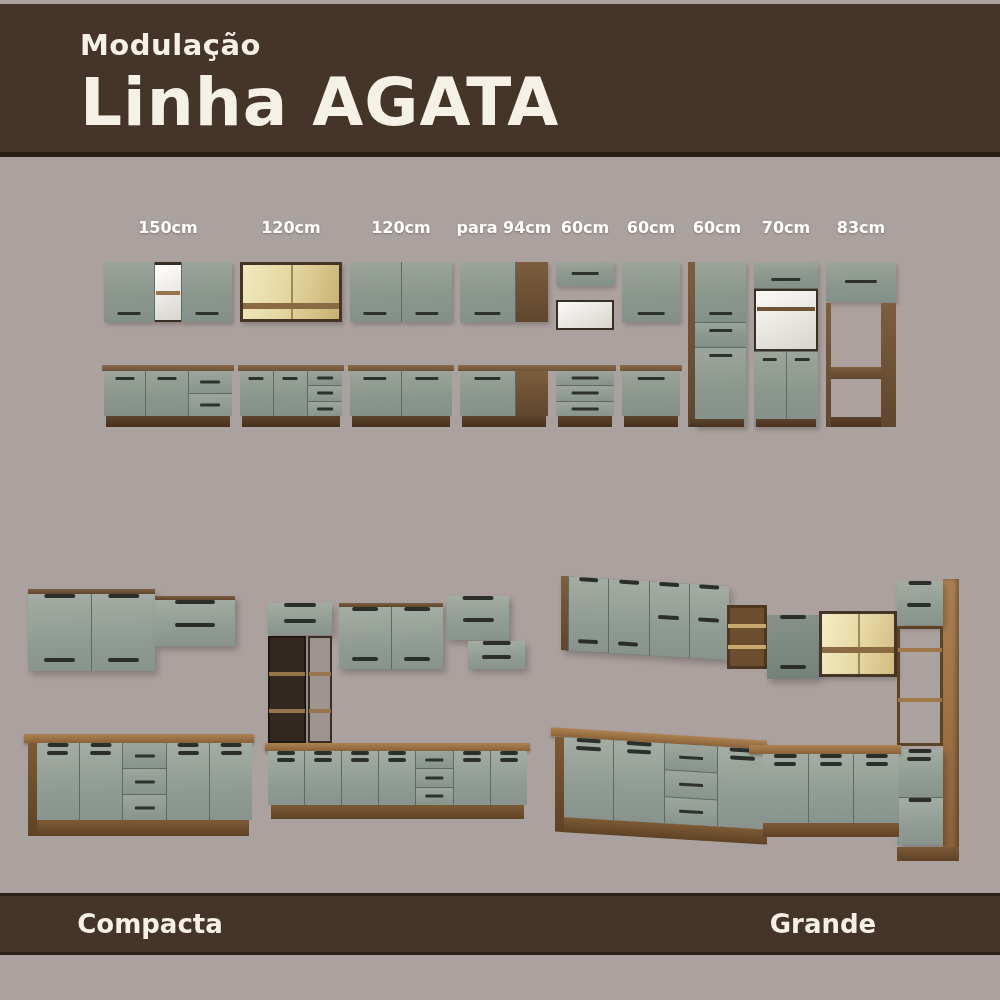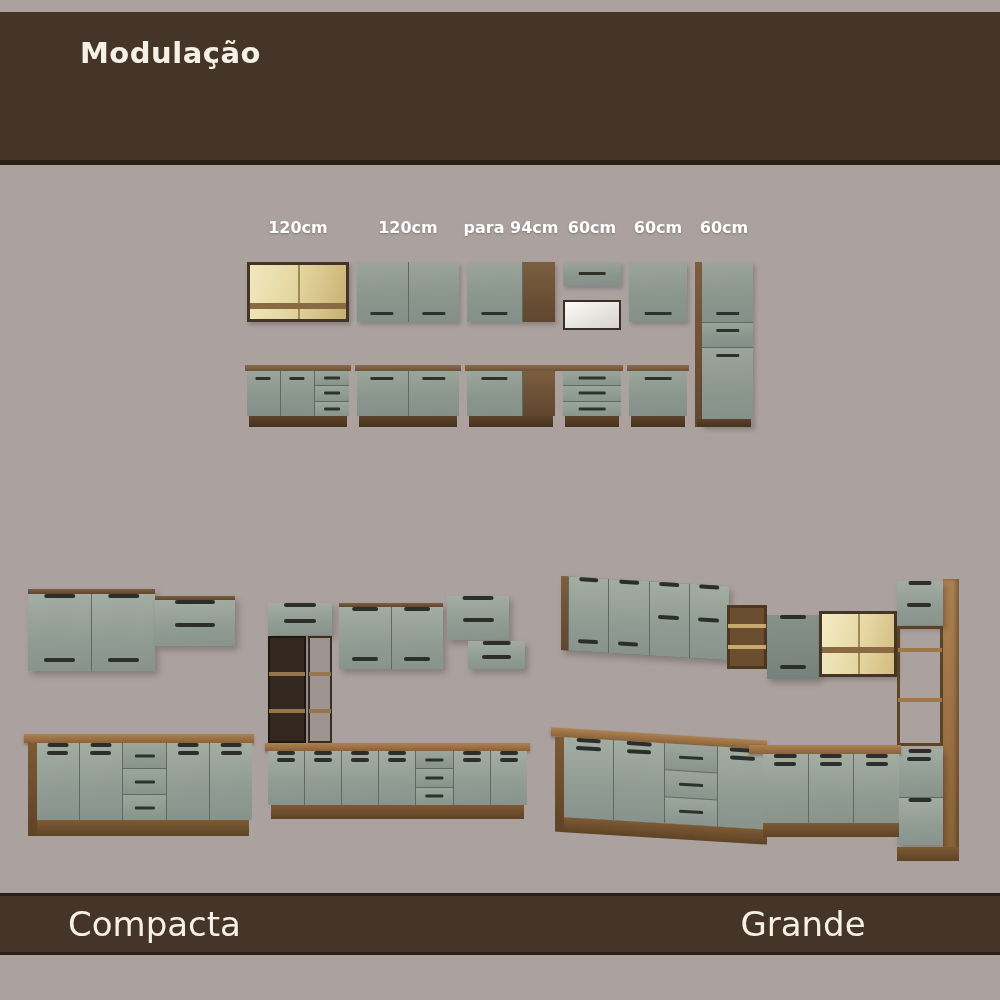--- a/index.html
+++ b/index.html
@@ -1,30 +1,30 @@
 <!DOCTYPE html>
 <html><head>
 <meta charset="utf-8">
 <style>
   html,body{margin:0;padding:0;background:#8e8884;}
   .page{position:relative;width:1000px;height:1000px;background:#aba19e;overflow:hidden;
         font-family:"DejaVu Sans","Liberation Sans",sans-serif;}
 
   
   .band{position:absolute;left:0;right:0;background:#453528;color:#f6f1e6;}
-  .header{top:12px;height:153px;border-bottom:5px solid #2b1f17;box-sizing:border-box;
+  .header{top:4px;height:153px;border-bottom:5px solid #2b1f17;box-sizing:border-box;
           padding:24px 0 0 80px;}
   .kicker{font-size:29px;font-weight:600;letter-spacing:.5px;}
   .title{font-size:66px;font-weight:bold;letter-spacing:1px;margin-top:2px;}
   .banner{top:498px;height:61px;border-bottom:4px solid #2b1f17;box-sizing:border-box;
           display:flex;align-items:center;justify-content:center;}
   .banner-text{font-size:27px;font-weight:600;text-shadow:0 1px 2px rgba(0,0,0,.35);}
   .footer{top:893px;height:56px;border-top:3px solid #2b1f17;border-bottom:3px solid #2b1f17;}
   .fl{position:absolute;top:50%;transform:translateY(-50%);text-align:center;
-      font-size:34px;font-weight:400;}
+      font-size:26px;font-weight:700;}
 
   
   .mods{position:absolute;top:158px;left:0;right:0;height:340px;display:flex;
         justify-content:center;gap:8px;}
   .mod{position:relative;}
   .mlbl{position:absolute;top:60px;left:-14px;right:-14px;text-align:center;color:#fff;
         font-weight:bold;font-size:16px;white-space:nowrap;text-shadow:0 1px 2px rgba(0,0,0,.25);}
   .up{position:absolute;top:104px;left:0;right:0;height:60px;}
   .low{position:absolute;top:207px;left:0;right:0;height:62px;}
   .tallc{position:absolute;top:104px;left:0;right:0;height:165px;}
@@ -69,24 +69,49 @@
              width:50%;height:4px;background:#2b2e2a;border-radius:2px;}
   .kdark{background:linear-gradient(178deg,#87918a,#75817b);}
 </style>
 </head>
 <body>
 
 <div class="page">
 
   <div class="band header">
     <div class="kicker">Modulação</div>
+    <div class="title">Linha AGATA</div>
   </div>
 
   <div class="mods">
 
+    <div class="mod" style="width:128px">
+      <div class="mlbl">150cm</div>
+      <div class="up">
+        <div class="cb">
+          <div class="d hb" style="flex:2"></div>
+          <div class="openm">
+              <div class="shf" style="top:48%"></div>
+            </div>
+          <div class="d hb" style="flex:2"></div>
+        </div>
+      </div>
+      <div class="low">
+        <div class="ct wdt"></div>
+        <div class="bd">
+          <div class="d ht"></div>
+          <div class="d ht"></div>
+          <div class="drs">
+            <div class="dr"></div>
+            <div class="dr"></div>
+          </div>
+        </div>
+        <div class="pl wdd"></div>
+      </div>
+    </div>
 
     <div class="mod" style="width:102px">
       <div class="mlbl">120cm</div>
       <div class="up">
         <div class="glass">
           <div class="gdiv"></div>
           <div class="gband" style="bottom:10px"></div>
         </div>
       </div>
       <div class="low">
@@ -186,21 +211,51 @@
         <div class="wd" style="position:absolute;left:0;top:0;bottom:0;width:7px"></div>
         <div class="cb" style="left:7px;flex-direction:column">
           <div class="d hb" style="flex:0 0 60px"></div>
           <div class="d ht" style="flex:0 0 24px"></div>
           <div class="d ht"></div>
         </div>
         <div class="wdd" style="position:absolute;left:2px;right:2px;bottom:0;height:8px"></div>
       </div>
     </div>
 
-
+    <div class="mod" style="width:64px">
+      <div class="mlbl">70cm</div>
+      <div class="tallc">
+        <div class="cb" style="flex-direction:column">
+          <div class="d hb" style="flex:0 0 26px"></div>
+          <div class="openw" style="flex:0 0 62px">
+            <div class="shf" style="top:16px;background:#6e5236"></div>
+          </div>
+          <div style="flex:1;display:flex;gap:1px">
+            <div class="d ht"></div>
+            <div class="d ht"></div>
+          </div>
+        </div>
+        <div class="wdd" style="position:absolute;left:2px;right:2px;bottom:0;height:8px"></div>
+      </div>
+    </div>
+
+    <div class="mod" style="width:70px">
+      <div class="mlbl">83cm</div>
+      <div class="tallc">
+        <div class="cb" style="height:40px">
+          <div class="d hc"></div>
+        </div>
+        <div class="abs" style="position:absolute;top:41px;left:0;right:0;bottom:0">
+          <div class="wd" style="position:absolute;left:0;top:0;bottom:0;width:5px"></div>
+          <div class="wd" style="position:absolute;right:0;top:0;bottom:0;width:15px"></div>
+          <div class="wd" style="position:absolute;left:5px;right:15px;top:52%;height:12px"></div>
+          <div class="wdd" style="position:absolute;left:5px;right:15px;bottom:0;height:10px"></div>
+        </div>
+      </div>
+    </div>
   </div>
 
 
   <div class="kitchens">
 
     <div class="kit" style="left:10px;width:250px">
       <div class="kcb" style="left:18px;top:30px;width:127px;height:82px;flex-direction:column;gap:0">
         <div class="wd" style="height:5px"></div>
         <div style="flex:1;display:flex;gap:1px">
           <div class="kd" style="--x:0">
@@ -402,16 +457,16 @@
               <i style="position:absolute;left:25%;top:8px;width:50%;height:4px;background:#2b2e2a;border-radius:2px"></i>
             </div>
         </div>
         <div class="oakd" style="position:absolute;left:0;right:0;bottom:0;height:14px"></div>
       </div>
     </div>
   </div>
 
   <div class="band footer">
     <div class="fl" style="left:68px;width:164px">Compacta</div>
-    <div class="fl" style="left:732px;width:142px">Grande</div>
+    <div class="fl" style="left:752px;width:142px">Grande</div>
   </div>
 
 </div>
 
 </body></html>

